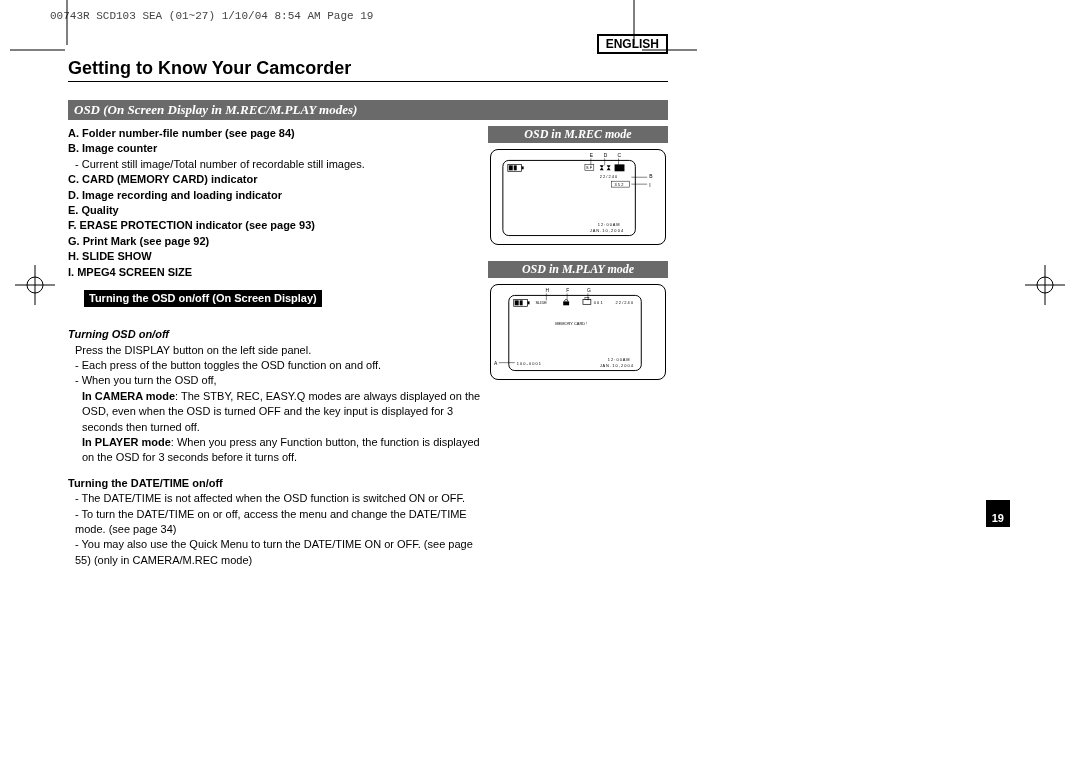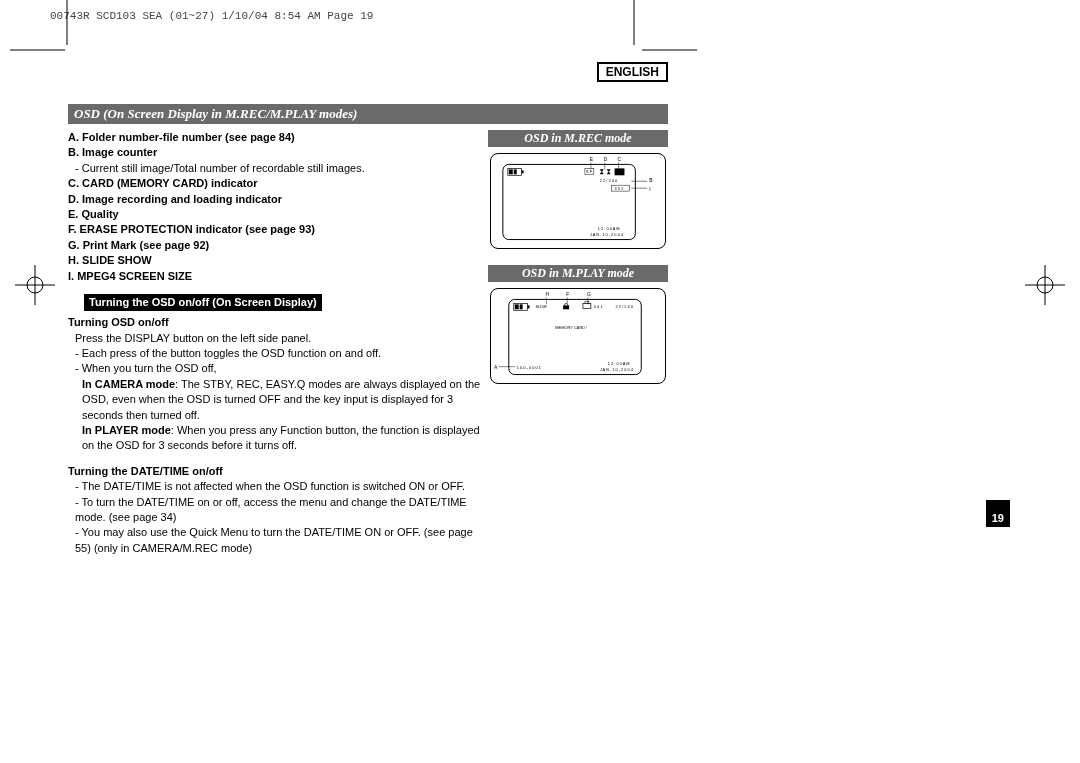--- a/index.html
+++ b/index.html
@@ -16,21 +16,21 @@
     position: absolute;
     top: 10px;
     left: 50px;
     font-family: "Courier New", monospace;
     font-size: 11px;
     color: #444;
     letter-spacing: 0;
   }
   .content-frame {
     position: absolute;
-    top: 62px;
+    top: 34px;
     left: 68px;
     width: 600px;
   }
   .lang-box {
     float: right;
     border: 2px solid #000;
     padding: 1px 7px;
     font-weight: bold;
     font-size: 12px;
     margin-bottom: 4px;
@@ -65,21 +65,21 @@
   .sub-bar {
     display: inline-block;
     background: #000;
     color: #fff;
     font-weight: bold;
     font-size: 11px;
     padding: 1px 5px;
     margin-top: 10px;
     margin-left: 16px;
   }
-  .para { margin-top: 4px; }
+  .para { margin-top: 20px; font-style: italic; }
   .fig-bar {
     background: #6a6a6a;
     color: #ffffff;
     font-style: italic;
     font-family: "Times New Roman", serif;
     font-size: 12px;
     text-align: center;
     padding: 1px 4px;
     font-weight: bold;
   }
@@ -151,20 +151,21 @@
   <svg viewBox="0 0 40 40">
       <circle cx="20" cy="20" r="8" fill="none" stroke="#000"></circle>
       <line x1="0" y1="20" x2="40" y2="20" stroke="#000"></line>
       <line x1="20" y1="0" x2="20" y2="40" stroke="#000"></line>
     </svg>
 </div>
 
 <div class="content-frame">
   <div class="lang-box">ENGLISH</div>
   <div class="clear"></div>
+  <div class="title">Getting to Know Your Camcorder</div>
   <div class="section-bar">OSD (On Screen Display in M.REC/M.PLAY modes)</div>
 
   <div class="two-col">
     <div class="left-col">
       <div class="b">A. Folder number-file number (see page 84)</div>
       <div class="b">B. Image counter</div>
       <div class="indent1">- Current still image/Total number of recordable still images.</div>
       <div class="b">C. CARD (MEMORY CARD) indicator</div>
       <div class="b">D. Image recording and loading indicator</div>
       <div class="b">E. Quality</div>

